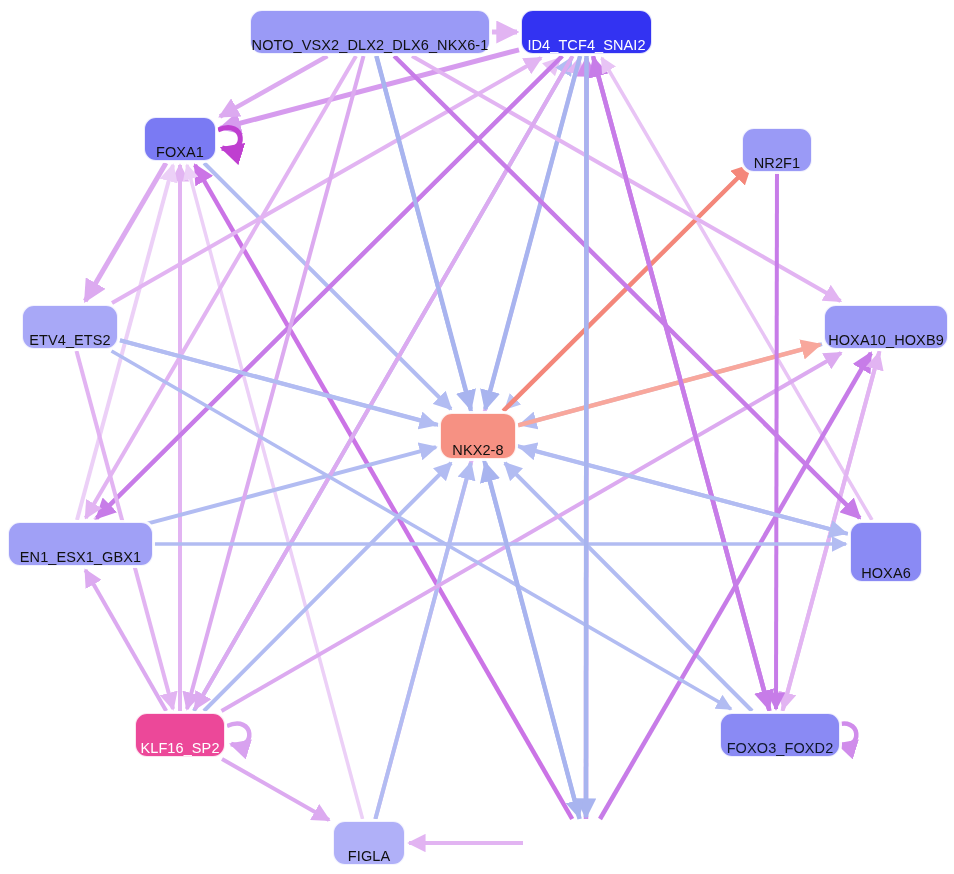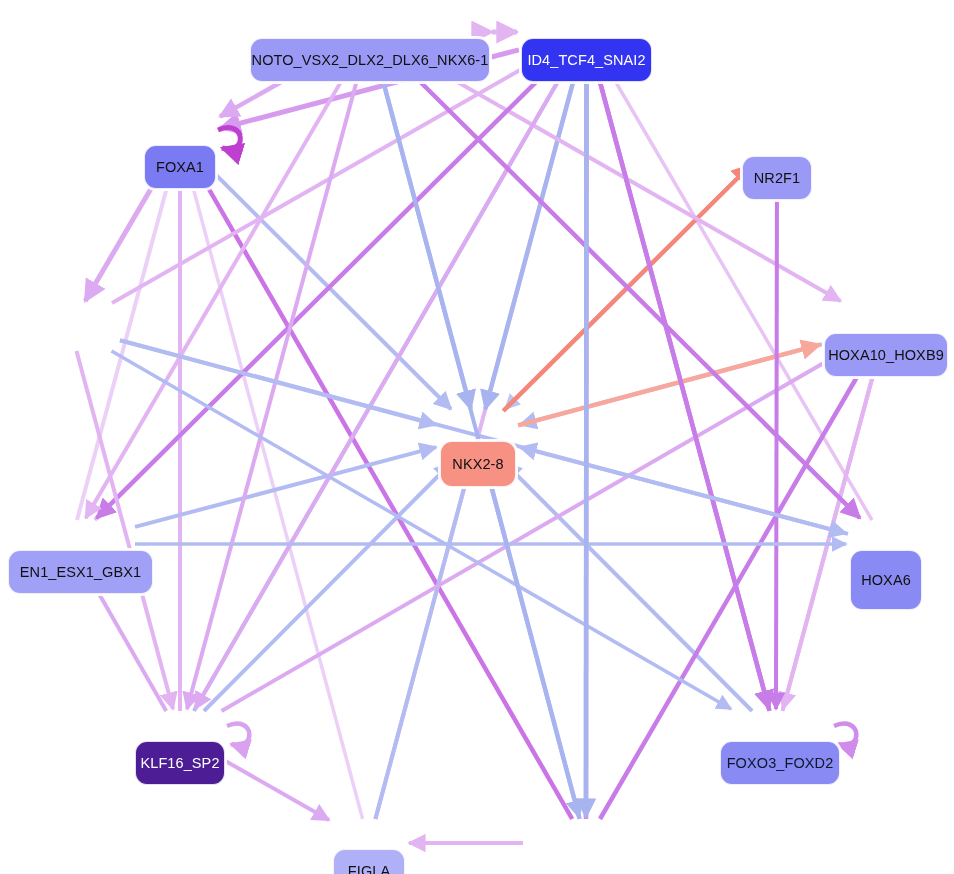--- a/index.html
+++ b/index.html
@@ -7,29 +7,28 @@
   body{
     font-family:"Liberation Sans","DejaVu Sans",sans-serif;
     width:954px;height:874px;overflow:hidden;
   }
   #canvas{position:relative;width:954px;height:874px;background:#ffffff;}
   #edges{position:absolute;left:0;top:0;width:954px;height:874px;}
   .node{
     position:absolute;
     box-sizing:border-box;
     border-radius:12px;
-    display:flex;align-items:center;justify-content:center;
+    display:flex;align-items:flex-end;justify-content:center;
     white-space:nowrap;
     font-size:14.5px;
     letter-spacing:0.1px;
     border:1px solid rgba(255,255,255,0.85);
     box-shadow:0 0 0 2px rgba(255,255,255,0.92);
     z-index:5;
     user-select:none;
-    margin-top:28px;
   }
   .node-label{pointer-events:none;}
 </style>
 </head>
 <body>
 
 <div id="canvas">
   <svg id="edges" viewBox="0 0 954 874" xmlns="http://www.w3.org/2000/svg">
       <defs>
         <marker id="f_e2b4f2" viewBox="0 0 10 10" refX="9" refY="5" markerWidth="4.6" markerHeight="4.6" orient="auto-start-reverse" markerUnits="strokeWidth">
@@ -140,33 +139,36 @@
     </div>
     <div class="node" style="left: 521px; top: 10px; width: 131px; height: 44px; background: rgb(51, 51, 242); color: rgb(255, 255, 255);">
       <span class="node-label">ID4_TCF4_SNAI2</span>
     </div>
     <div class="node" style="left: 144px; top: 117px; width: 72px; height: 44px; background: rgb(122, 122, 243); color: rgb(16, 16, 16);">
       <span class="node-label">FOXA1</span>
     </div>
     <div class="node" style="left: 742px; top: 128px; width: 70px; height: 44px; background: rgb(154, 154, 246); color: rgb(16, 16, 16);">
       <span class="node-label">NR2F1</span>
     </div>
+    <div class="node" style="left: 22px; top: 305px; width: 96px; height: 44px; background: rgb(168, 168, 247); color: rgb(16, 16, 16);">
+      <span class="node-label">ETV4_ETS2</span>
+    </div>
     <div class="node" style="left: 824px; top: 305px; width: 124px; height: 44px; background: rgb(154, 154, 246); color: rgb(16, 16, 16);">
       <span class="node-label">HOXA10_HOXB9</span>
     </div>
     <div class="node" style="left: 440px; top: 413px; width: 76px; height: 46px; background: rgb(246, 145, 131); color: rgb(16, 16, 16);">
       <span class="node-label">NKX2-8</span>
     </div>
     <div class="node" style="left: 8px; top: 522px; width: 145px; height: 44px; background: rgb(160, 160, 246); color: rgb(16, 16, 16);">
       <span class="node-label">EN1_ESX1_GBX1</span>
     </div>
     <div class="node" style="left: 850px; top: 522px; width: 72px; height: 60px; background: rgb(138, 138, 244); color: rgb(16, 16, 16);">
       <span class="node-label">HOXA6</span>
     </div>
-    <div class="node" style="left: 135px; top: 713px; width: 90px; height: 44px; background: #4c1d95; color: rgb(255, 255, 255);">
+    <div class="node" style="left: 135px; top: 713px; width: 90px; height: 44px; background: #ec4899; color: rgb(255, 255, 255);">
       <span class="node-label">KLF16_SP2</span>
     </div>
     <div class="node" style="left: 720px; top: 713px; width: 120px; height: 44px; background: rgb(138, 138, 244); color: #0f172a;">
       <span class="node-label">FOXO3_FOXD2</span>
     </div>
     <div class="node" style="left: 333px; top: 821px; width: 72px; height: 44px; background: rgb(176, 176, 248); color: rgb(16, 16, 16);">
       <span class="node-label">FIGLA</span>
     </div>
   </div>
 

